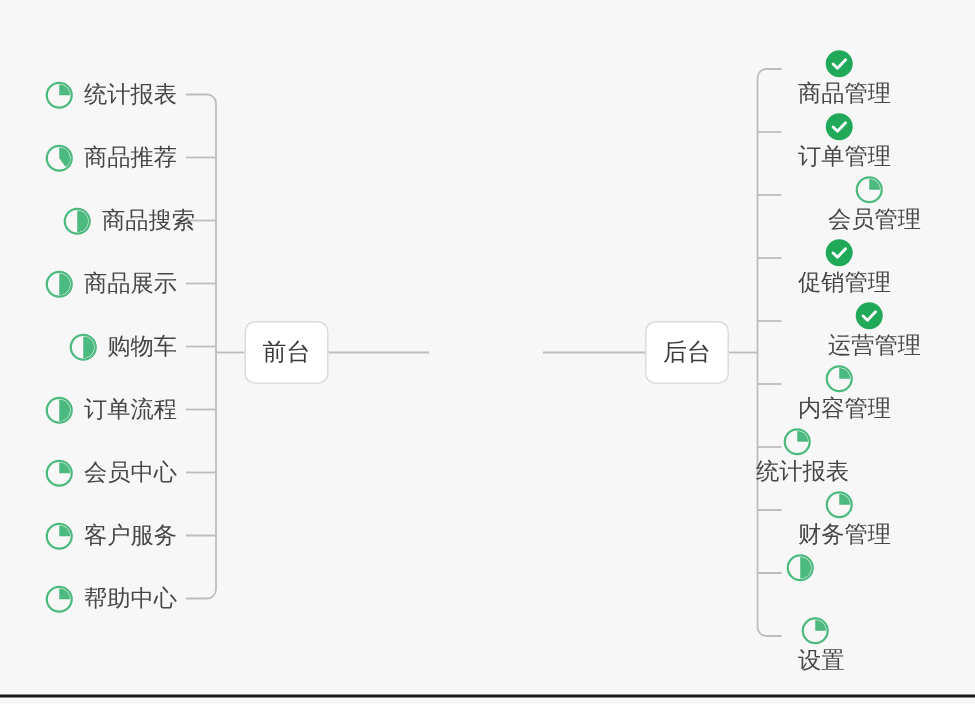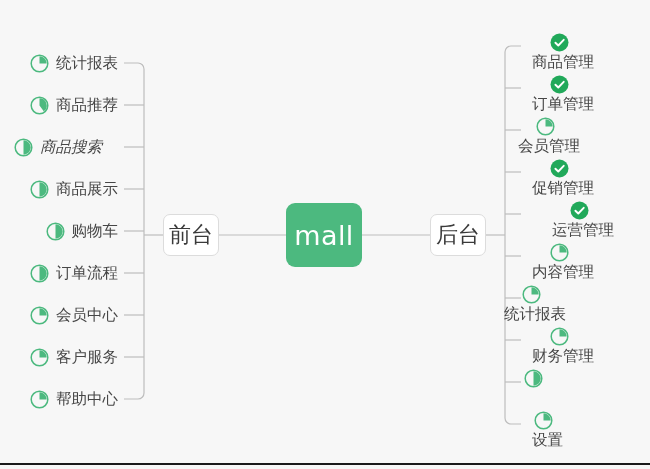--- a/index.html
+++ b/index.html
@@ -19,21 +19,21 @@
     border-radius:7px;
   }
   .node-center{
     left:286px;top:203px;width:76px;height:64px;
     background:#4cb97f;color:#ffffff;
     font-size:27px;letter-spacing:.4px;border-radius:9px;
   }
   .node-branch{
     width:56px;height:42px;top:214px;
     background:#ffffff;border:1px solid #dcdcdc;
-    color:#3a3a3a;font-size:22px;border-radius:7px;
+    color:#3a3a3a;font-size:16px;border-radius:7px;
   }
   .node-branch.left{left:163px;}
   .node-branch.right{left:430px;}
 
   
   .leaf{
     position:absolute;height:26px;
     display:flex;align-items:center;
     font-size:15.5px;color:#464646;white-space:nowrap;
   }
@@ -70,23 +70,20 @@
       <path d="M505 214 H521"></path>
       <path d="M505 256 H521"></path>
       <path d="M505 298 H521"></path>
       <path d="M505 340 H521"></path>
       <path d="M505 382 H521"></path>
       <path d="M505 235 H486"></path>
       <path d="M219 235 H286"></path>
       <path d="M362 235 H430"></path>
     </svg>
 
-  <div class="node node-center">
-    <span>mall</span>
-  </div>
 
   <div class="node node-branch left">
     <span>前台</span>
   </div>
 
   <div class="node node-branch right">
     <span>后台</span>
   </div>
 
   <div id="leaves">
@@ -97,21 +94,21 @@
         </svg>
         <span class="leaf-label">统计报表</span>
       </div>
       <div class="leaf left" style="top: 92px; right: 532px;">
         <svg class="ic" viewBox="0 0 19 19">
     <circle cx="9.5" cy="9.5" r="8.3" fill="none" stroke="#4cb97f" stroke-width="1.5"></circle>
           <path d="M9.5 9.5 L9.5 2.3 A7.2 7.2 0 0 1 13.73 15.32 Z" fill="#4cb97f"></path>
         </svg>
         <span class="leaf-label">商品推荐</span>
       </div>
-      <div class="leaf left" style="top: 134px; right: 548px; font-style: italic;">
+      <div class="leaf left" style="top: 134px; right: 520px;">
         <svg class="ic" viewBox="0 0 19 19">
     <circle cx="9.5" cy="9.5" r="8.3" fill="none" stroke="#4cb97f" stroke-width="1.5"></circle>
           <path d="M9.5 9.5 L9.5 2.3 A7.2 7.2 0 0 1 9.50 16.70 Z" fill="#4cb97f"></path>
         </svg>
         <span class="leaf-label">商品搜索</span>
       </div>
       <div class="leaf left" style="top: 176px; right: 532px;">
         <svg class="ic" viewBox="0 0 19 19">
     <circle cx="9.5" cy="9.5" r="8.3" fill="none" stroke="#4cb97f" stroke-width="1.5"></circle>
           <path d="M9.5 9.5 L9.5 2.3 A7.2 7.2 0 0 1 9.50 16.70 Z" fill="#4cb97f"></path>
@@ -160,21 +157,21 @@
         </svg>
         <span class="leaf-label">商品管理</span>
       </div>
       <div class="leaf right" style="top: 75px; left: 524px;">
         <svg class="ic" viewBox="0 0 19 19">
     <circle cx="9.5" cy="9.5" r="9" fill="#21a95a"></circle>
     <path d="M5.4 9.7 L8.3 12.5 L13.7 6.8" fill="none" stroke="#fff" stroke-width="1.9" stroke-linecap="round" stroke-linejoin="round"></path>
         </svg>
         <span class="leaf-label">订单管理</span>
       </div>
-      <div class="leaf right" style="top: 117px; left: 510px;">
+      <div class="leaf right" style="top: 117px; left: 544px;">
         <svg class="ic" viewBox="0 0 19 19">
     <circle cx="9.5" cy="9.5" r="8.3" fill="none" stroke="#4cb97f" stroke-width="1.5"></circle>
           <path d="M9.5 9.5 L9.5 2.3 A7.2 7.2 0 0 1 16.70 9.50 Z" fill="#4cb97f"></path>
         </svg>
         <span class="leaf-label">会员管理</span>
       </div>
       <div class="leaf right" style="top: 159px; left: 524px; text-align: center;">
         <svg class="ic" viewBox="0 0 19 19">
     <circle cx="9.5" cy="9.5" r="9" fill="#21a95a"></circle>
     <path d="M5.4 9.7 L8.3 12.5 L13.7 6.8" fill="none" stroke="#fff" stroke-width="1.9" stroke-linecap="round" stroke-linejoin="round"></path>

